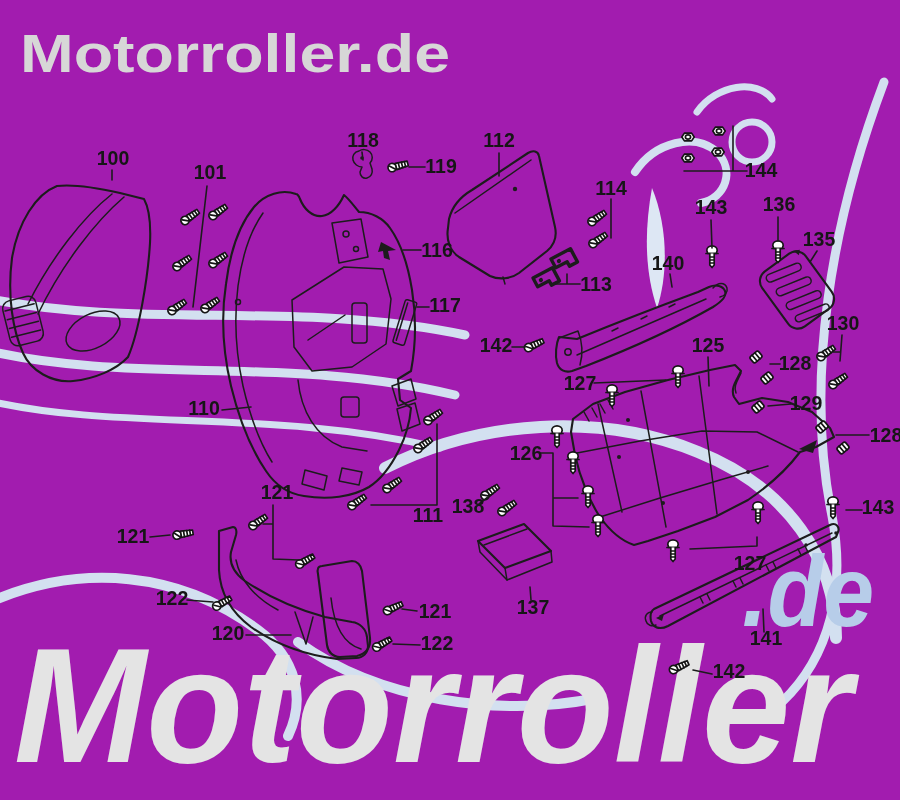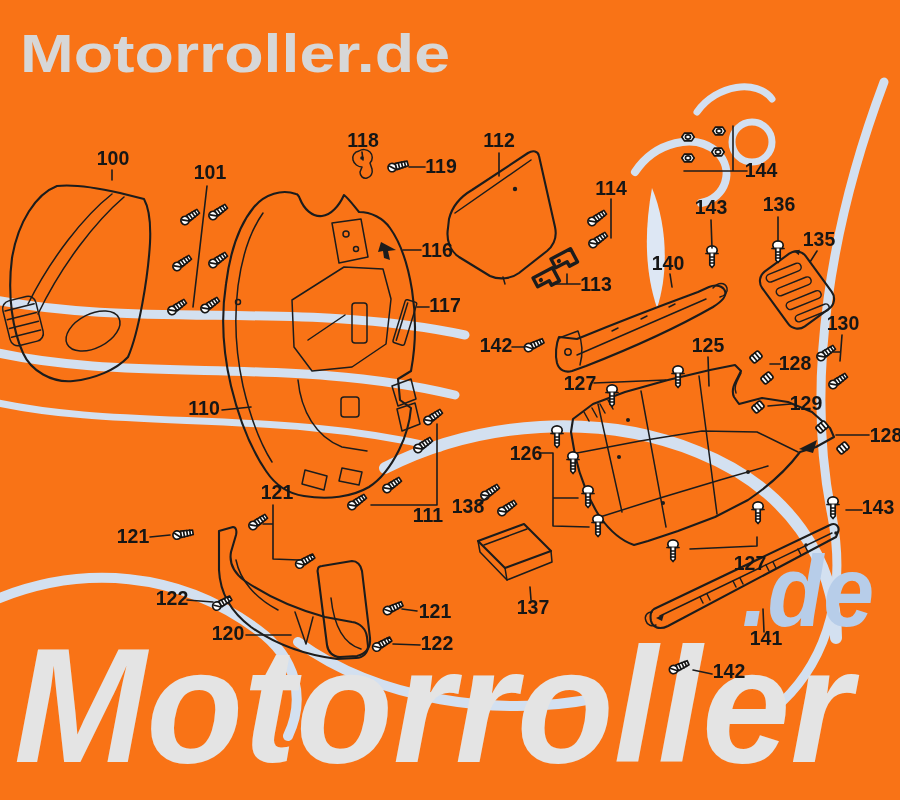--- a/index.html
+++ b/index.html
@@ -1,16 +1,16 @@
 <!DOCTYPE html>
 <html><head>
 <meta charset="utf-8">
 <style>
   html,body{margin:0;padding:0;background:#fff;}
-  .stage{position:relative;width:900px;height:800px;background:#f97316;overflow:hidden;
+  .stage{position:relative;width:900px;height:800px;background:#a21caf;overflow:hidden;
          font-family:"Liberation Sans",sans-serif;}
   svg{position:absolute;left:0;top:0;}
   .ln{stroke:#1c1c1c;stroke-width:2.1;fill:none;stroke-linecap:round;stroke-linejoin:round;}
   .ln2{stroke:#1c1c1c;stroke-width:1.5;fill:none;stroke-linecap:round;stroke-linejoin:round;}
   .blk{fill:#1c1c1c;stroke:none;}
   .fast{stroke:#151515;stroke-width:1.7;fill:#ffffff;stroke-linecap:round;stroke-linejoin:round;}
   .leader{stroke:#1c1c1c;stroke-width:1.6;fill:none;stroke-linecap:round;}
   .callout{font:bold 19.5px "Liberation Sans",sans-serif;fill:#161616;text-anchor:middle;}
   .wm-blue{stroke:#d3e0f0;fill:none;stroke-linecap:round;}
   .logo-top{font:600 54px "Liberation Sans",sans-serif;}

